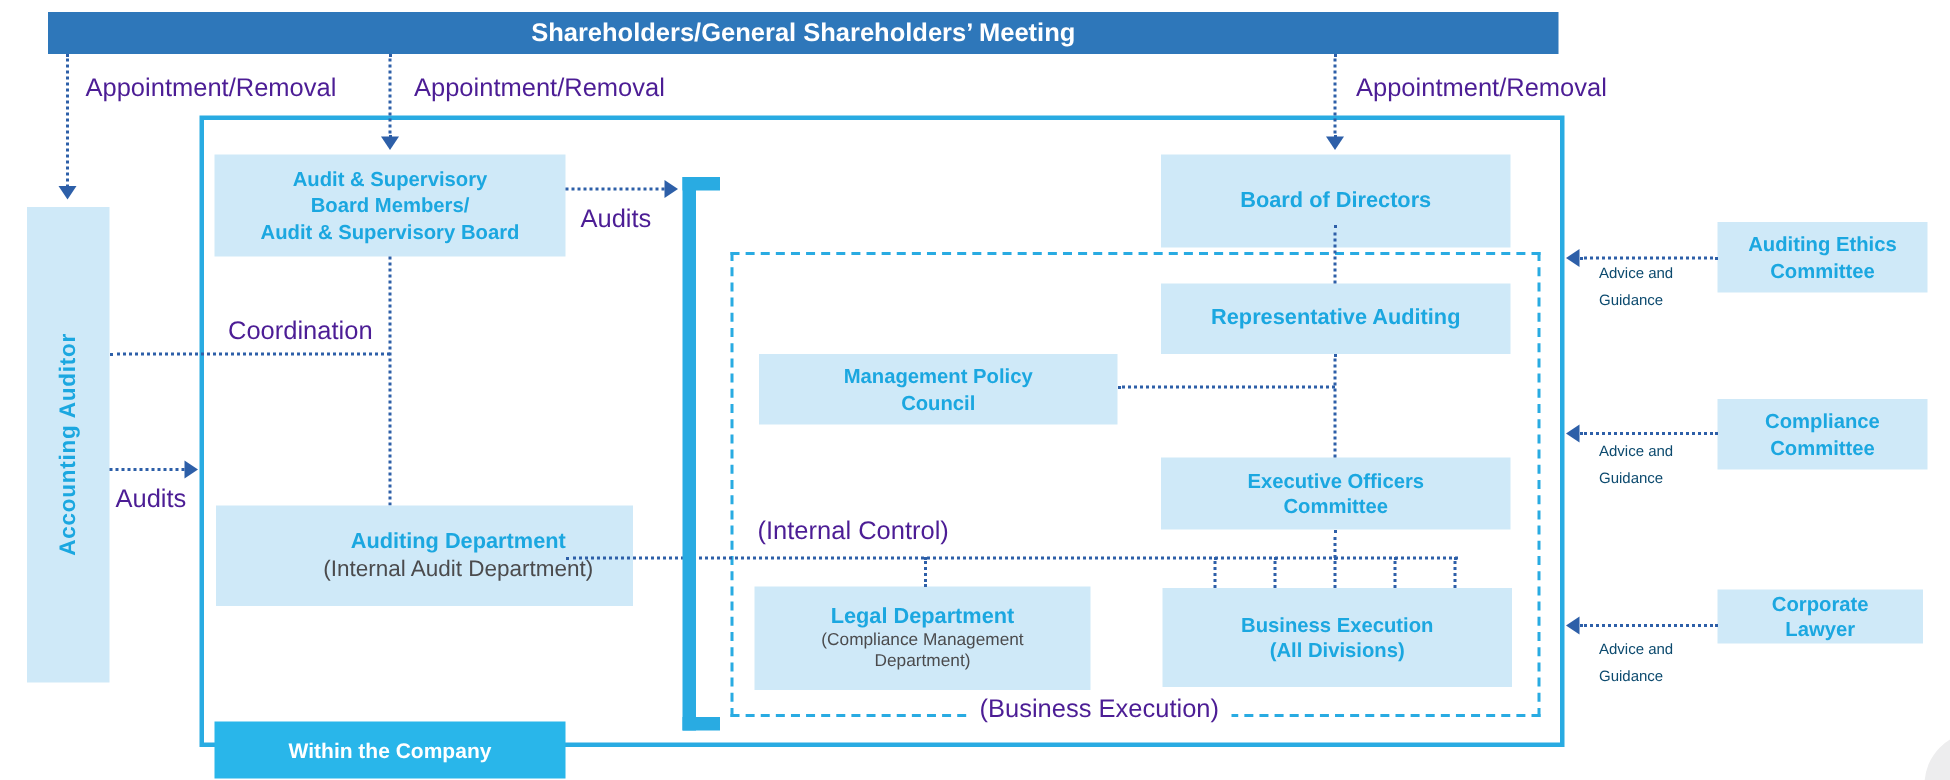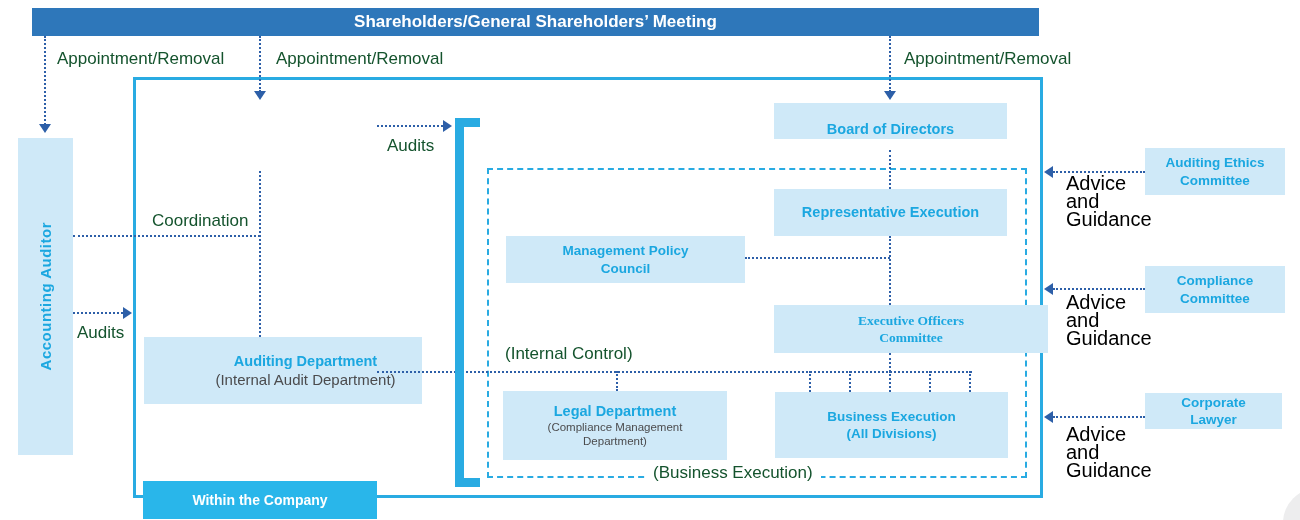--- a/index.html
+++ b/index.html
@@ -40,22 +40,22 @@
   
   .h{position:absolute;border-top:2px dotted #2d5fa8;height:0;}
   .v{position:absolute;border-left:2px dotted #2d5fa8;width:0;}
 
   
   .tri-down{position:absolute;width:0;height:0;border-left:6px solid transparent;border-right:6px solid transparent;border-top:9px solid #2d5fa8;}
   .tri-right{position:absolute;width:0;height:0;border-top:6px solid transparent;border-bottom:6px solid transparent;border-left:9px solid #2d5fa8;}
   .tri-left{position:absolute;width:0;height:0;border-top:6px solid transparent;border-bottom:6px solid transparent;border-right:9px solid #2d5fa8;}
 
   
-  .glabel{position:absolute;color:#14532d;font-size:17px;white-space:nowrap;}
-  .glabel-sm{position:absolute;color:#000000;font-size:20px;line-height:18px;}
+  .glabel{position:absolute;color:#4c1d95;font-size:17px;white-space:nowrap;}
+  .glabel-sm{position:absolute;color:#0c4a6e;font-size:10px;line-height:18px;}
   .on-line{background:#fff;padding:0 8px;z-index:4;}
 
   .corner{position:absolute;left:1283px;top:488px;width:70px;height:70px;border-radius:50%;background:#ededee;}
 </style>
 </head>
 <body>
 
 <div id="stage">
 
   <div class="banner">
@@ -74,20 +74,25 @@
   <div class="v" style="left:889px;top:36px;height:56px;"></div>
   <div class="tri-down" style="left:884px;top:91px;"></div>
   <div class="glabel" style="left:57px;top:49px;">Appointment/Removal</div>
   <div class="glabel" style="left:276px;top:49px;">Appointment/Removal</div>
   <div class="glabel" style="left:904px;top:49px;">Appointment/Removal</div>
 
   <div class="vbox">
     <span>Accounting Auditor</span>
   </div>
 
+  <div class="box" style="left:143px;top:103px;width:234px;height:68px;">
+    <span class="t">Audit &amp; Supervisory</span>
+    <span class="t">Board Members/</span>
+    <span class="t">Audit &amp; Supervisory Board</span>
+  </div>
 
   <div class="h" style="left:377px;top:125px;width:66px;"></div>
   <div class="tri-right" style="left:443px;top:120px;"></div>
   <div class="glabel" style="left:387px;top:136px;">Audits</div>
 
   <div class="h" style="left:73px;top:235px;width:187px;"></div>
   <div class="v" style="left:259px;top:171px;height:166px;"></div>
   <div class="glabel" style="left:152px;top:211px;">Coordination</div>
 
   <div class="h" style="left:73px;top:312px;width:50px;"></div>
@@ -97,31 +102,31 @@
   <div class="box" style="left:144px;top:337px;width:233px;height:67px;padding-left:45px;">
     <span class="t1">Auditing Department</span>
     <span class="sub">(Internal Audit Department)</span>
   </div>
 
   <div class="bracket"></div>
   <div class="dashed-region"></div>
   <div class="glabel" style="left:505px;top:344px;">(Internal Control)</div>
   <div class="glabel on-line" style="left:645px;top:463px;">(Business Execution)</div>
 
-  <div class="box" style="left:774px;top:103px;width:233px;height:36px;justify-content:flex-end;">
+  <div class="box" style="left:774px;top:103px;width:233px;height:62px;">
     <span class="t1">Board of Directors</span>
   </div>
   <div class="box" style="left:774px;top:189px;width:233px;height:47px;">
-    <span class="t1">Representative Execution</span>
+    <span class="t1">Representative Auditing</span>
   </div>
   <div class="box" style="left:506px;top:236px;width:239px;height:47px;">
     <span class="t">Management Policy</span>
     <span class="t">Council</span>
   </div>
-  <div class="box" style="left:774px;top:305px;width:274px;height:48px;font-family:Liberation Serif, serif;">
+  <div class="box" style="left:774px;top:305px;width:233px;height:48px;">
     <span class="t">Executive Officers</span>
     <span class="t">Committee</span>
   </div>
   <div class="box" style="left:503px;top:391px;width:224px;height:69px;">
     <span class="t1">Legal Department</span>
     <span class="sub-sm">(Compliance Management Department)</span>
   </div>
   <div class="box" style="left:775px;top:392px;width:233px;height:66px;">
     <span class="t">Business Execution</span>
     <span class="t">(All Divisions)</span>

